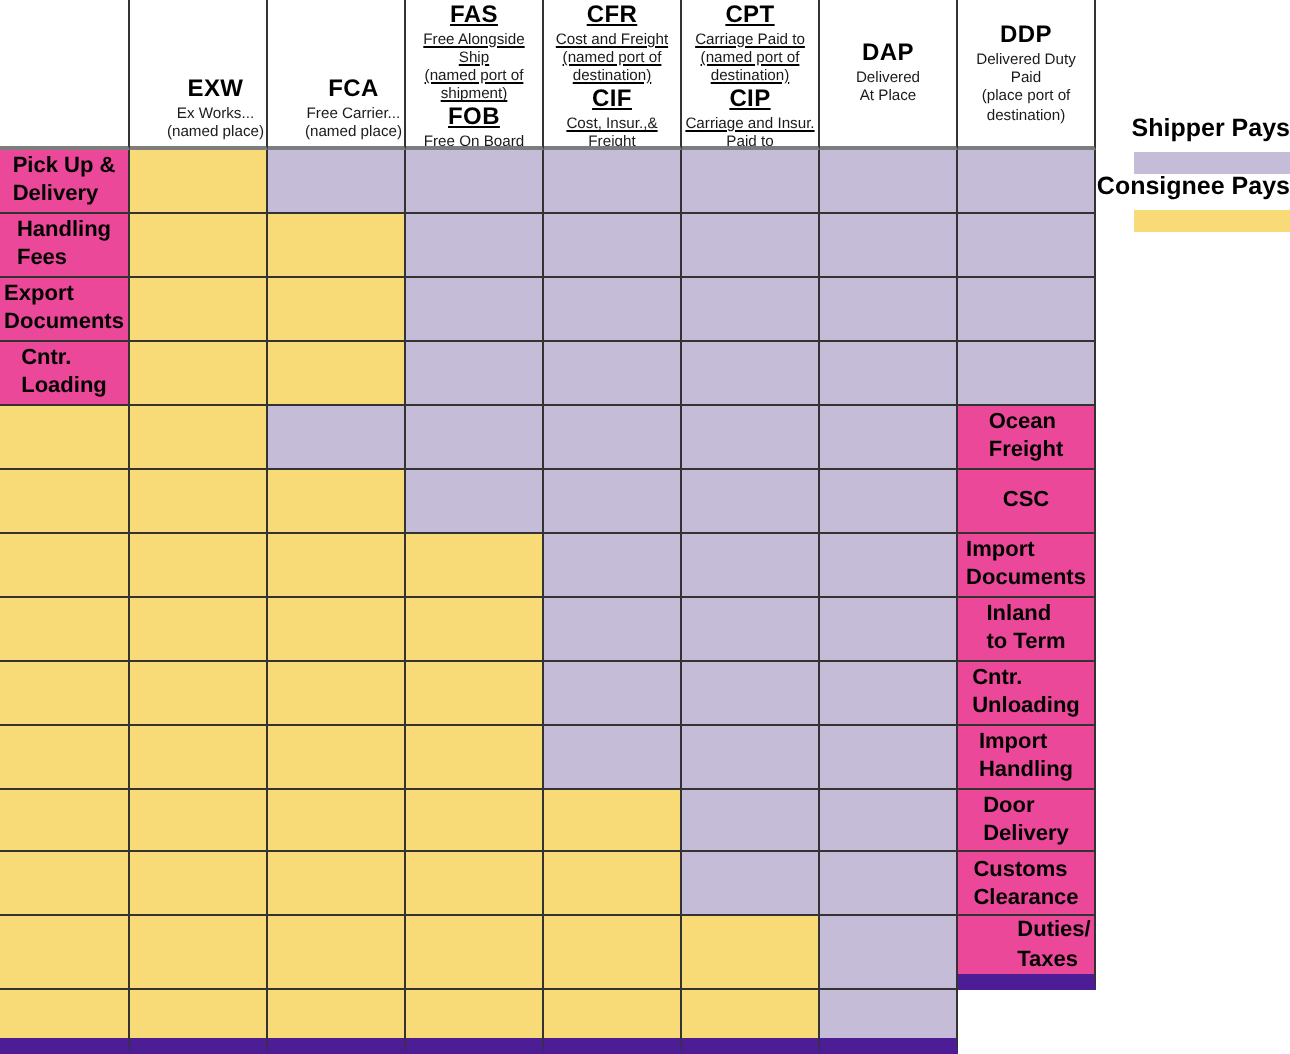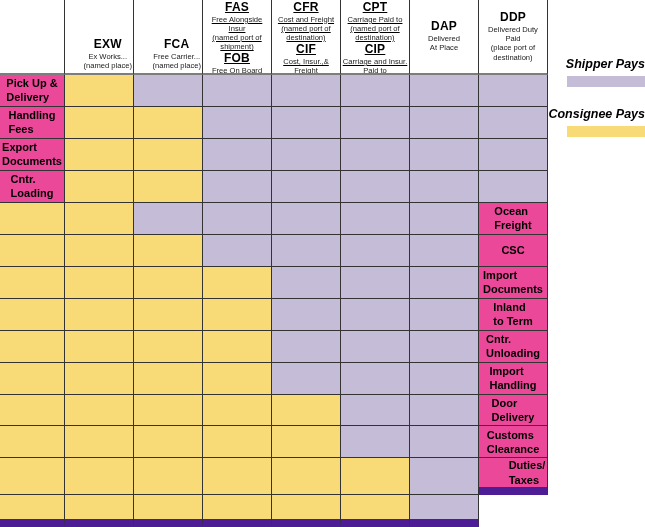--- a/index.html
+++ b/index.html
@@ -61,22 +61,22 @@
   }
   .pay-shipper{background:var(--shipper,#c5bcd8);}
   .pay-consignee{background:var(--consignee,#f8da77);}
   .row-last{border-bottom:8px solid #4c1d95;padding-left:28px;}
 
   
   .legend{
     position:absolute;left:553px;top:58px;width:92px;
     display:flex;flex-direction:column;align-items:flex-end;
   }
-  .legend-item{display:flex;flex-direction:column;align-items:flex-end;width:100%;font-style:italic;}
-  .legend-item + .legend-item{margin-top:21px;}
+  .legend-item{display:flex;flex-direction:column;align-items:flex-end;width:100%;}
+  .legend-item + .legend-item{}
   .legend-label{
     font-size:12.5px;font-weight:bold;color:#000;line-height:1.1;
     white-space:nowrap;margin-bottom:4px;
   }
   .swatch{width:78px;height:11px;}
   .swatch.shipper{background:var(--shipper,#c5bcd8);}
   .swatch.consignee{background:var(--consignee,#f8da77);}
 </style>
 </head>
 <body>
@@ -95,21 +95,21 @@
       <div class="hcell v-bottom">
         <div class="term">
           <div class="code">FCA</div>
           <div class="desc">Free Carrier...
 (named place)</div>
         </div>
       </div>
       <div class="hcell v-top">
         <div class="term">
           <div class="code">FAS</div>
-          <div class="desc">Free Alongside Insur
+          <div class="desc">Free Alongside Ship
 (named port of
 shipment)</div>
         </div>
         <div class="term">
           <div class="code">FOB</div>
           <div class="desc">Free On Board
 (named port of
 shipment)</div>
         </div>
       </div>

